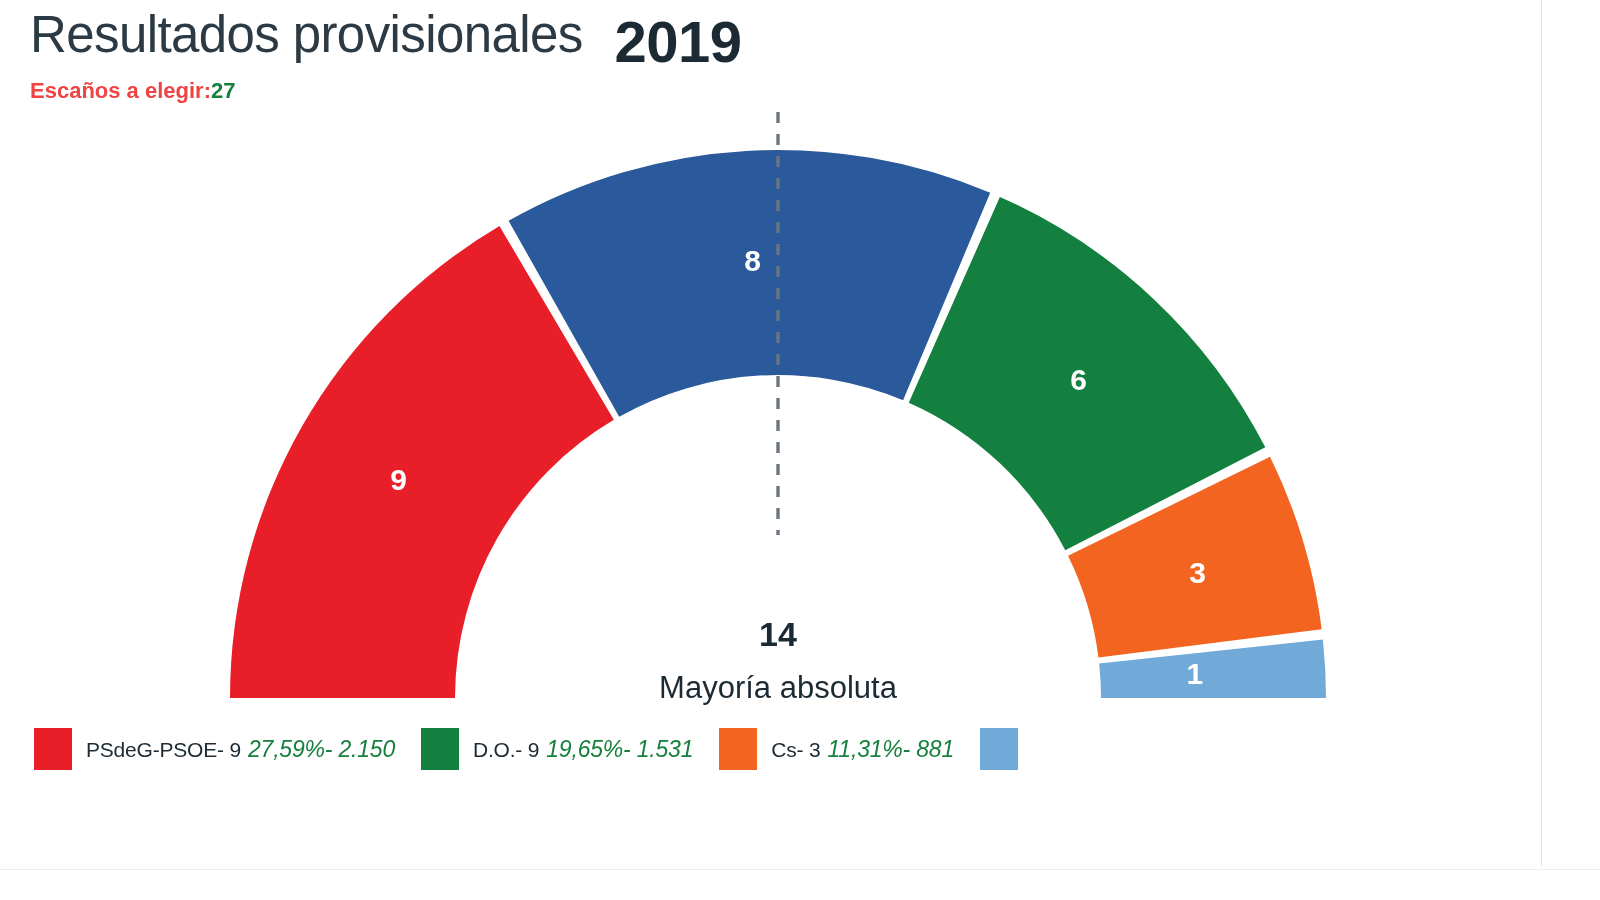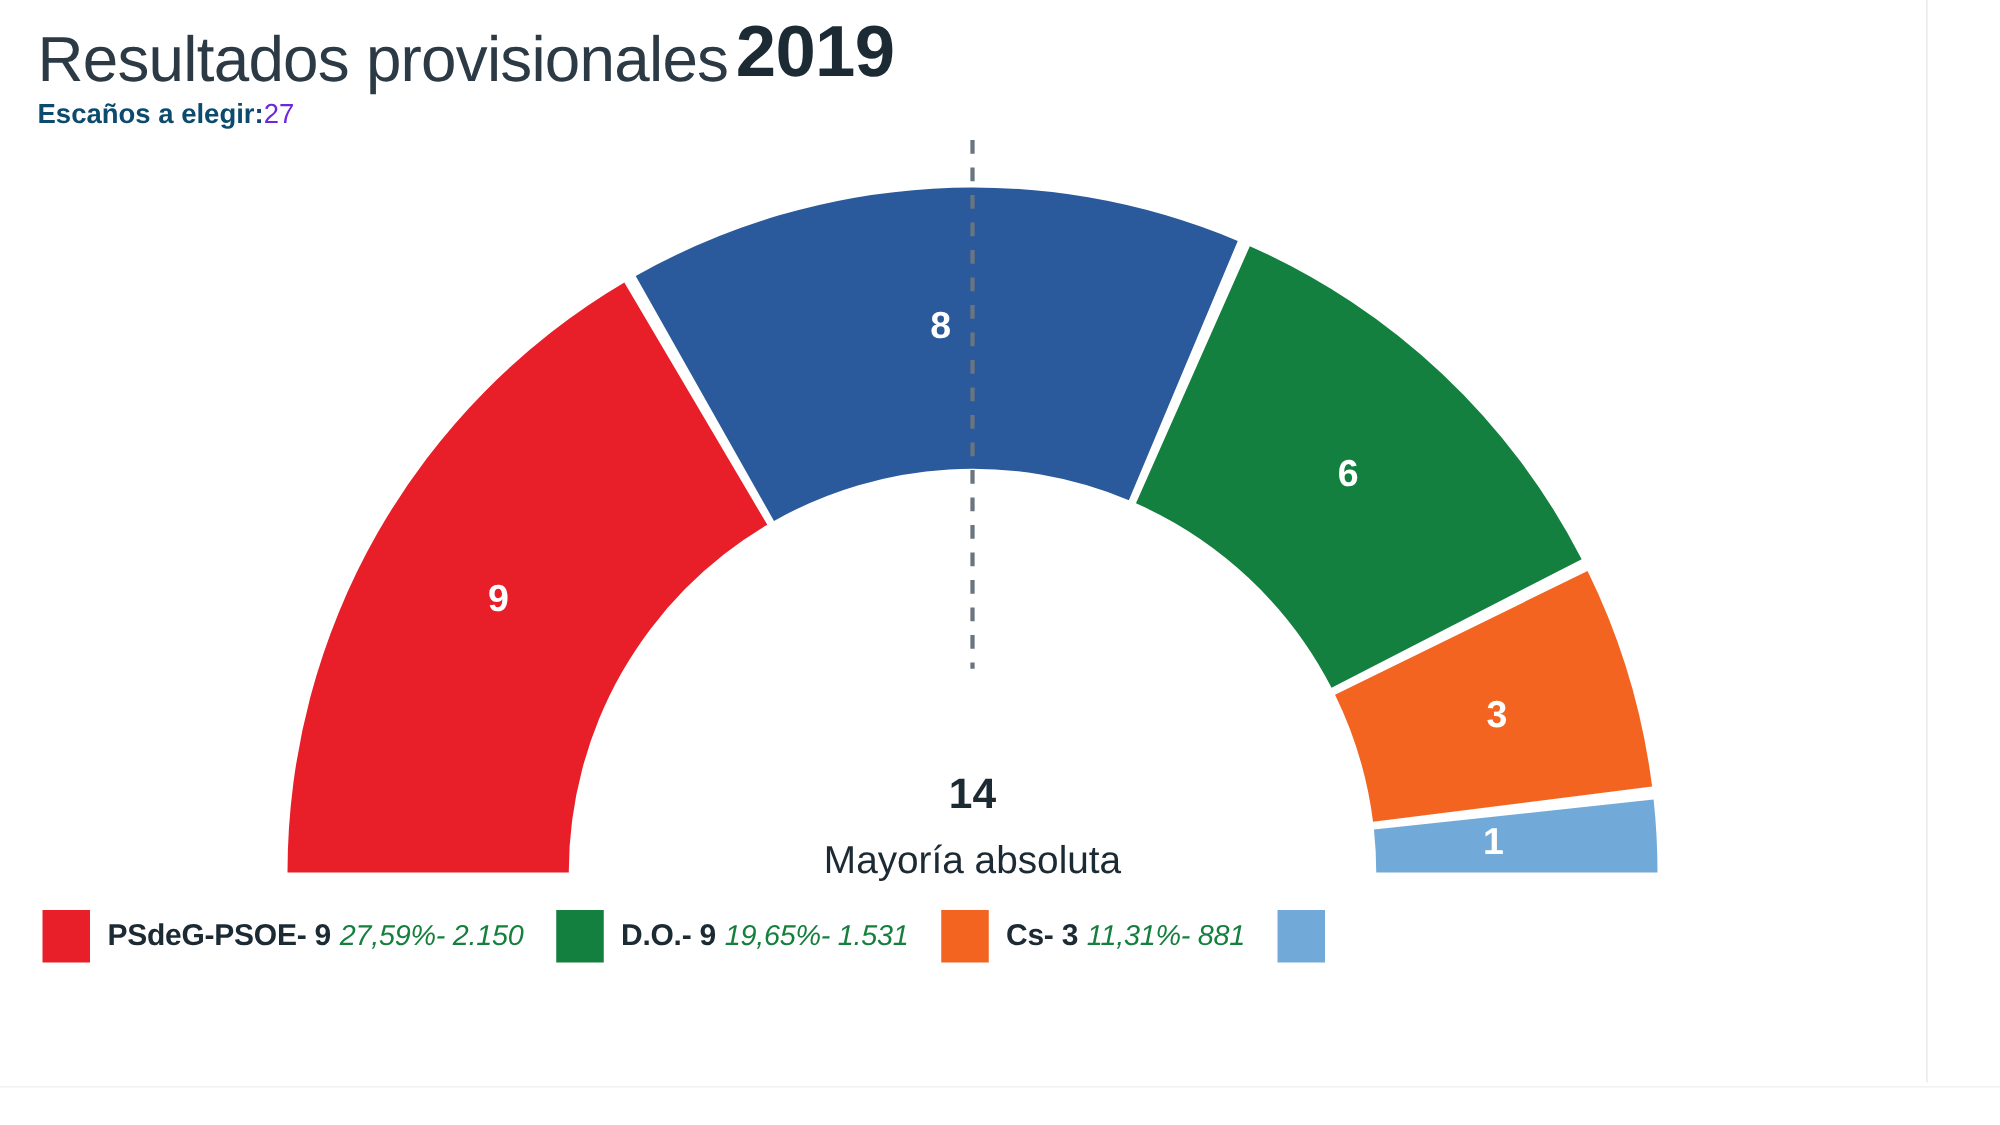--- a/index.html
+++ b/index.html
@@ -24,22 +24,22 @@
 
   
   .header {
     position: absolute;
     left: 30px;
     top: 8px;
     width: 1100px;
   }
   .title-row {
     display: flex;
-    align-items: flex-end;
-    gap: 6px;
+    align-items: flex-start;
+    gap: 32px;
     white-space: nowrap;
   }
   .title-main {
     font-size: 51px;
     font-weight: 300;
     letter-spacing: -0.6px;
     color: #2b3a44;
     line-height: 1.05;
   }
   .title-year {
@@ -50,26 +50,26 @@
   }
   .subtitle-row {
     margin-top: 3px;
     display: flex;
     align-items: baseline;
     white-space: nowrap;
   }
   .subtitle-label {
     font-size: 22px;
     font-weight: 600;
-    color: #0c4a6e;
+    color: #ef4444;
   }
   .subtitle-value {
     font-size: 22px;
-    font-weight: 400;
-    color: #6d28d9;
+    font-weight: 700;
+    color: #15803d;
   }
 
   
   .chart-wrap {
     position: absolute;
     left: 0;
     top: 0;
     width: 1600px;
     height: 720px;
     pointer-events: none;
@@ -123,22 +123,22 @@
     height: 42px;
     margin-right: 14px;
     flex: none;
   }
   .legend-text {
     display: flex;
     align-items: baseline;
     gap: 7px;
   }
   .legend-party {
-    font-size: 24px;
-    font-weight: 700;
+    font-size: 21px;
+    font-weight: 400;
     color: #1c2a34;
     letter-spacing: -0.2px;
   }
   .legend-stats {
     font-size: 23px;
     font-weight: 400;
     color: #15803d;
     letter-spacing: -0.2px;
     font-style: italic;
   }

